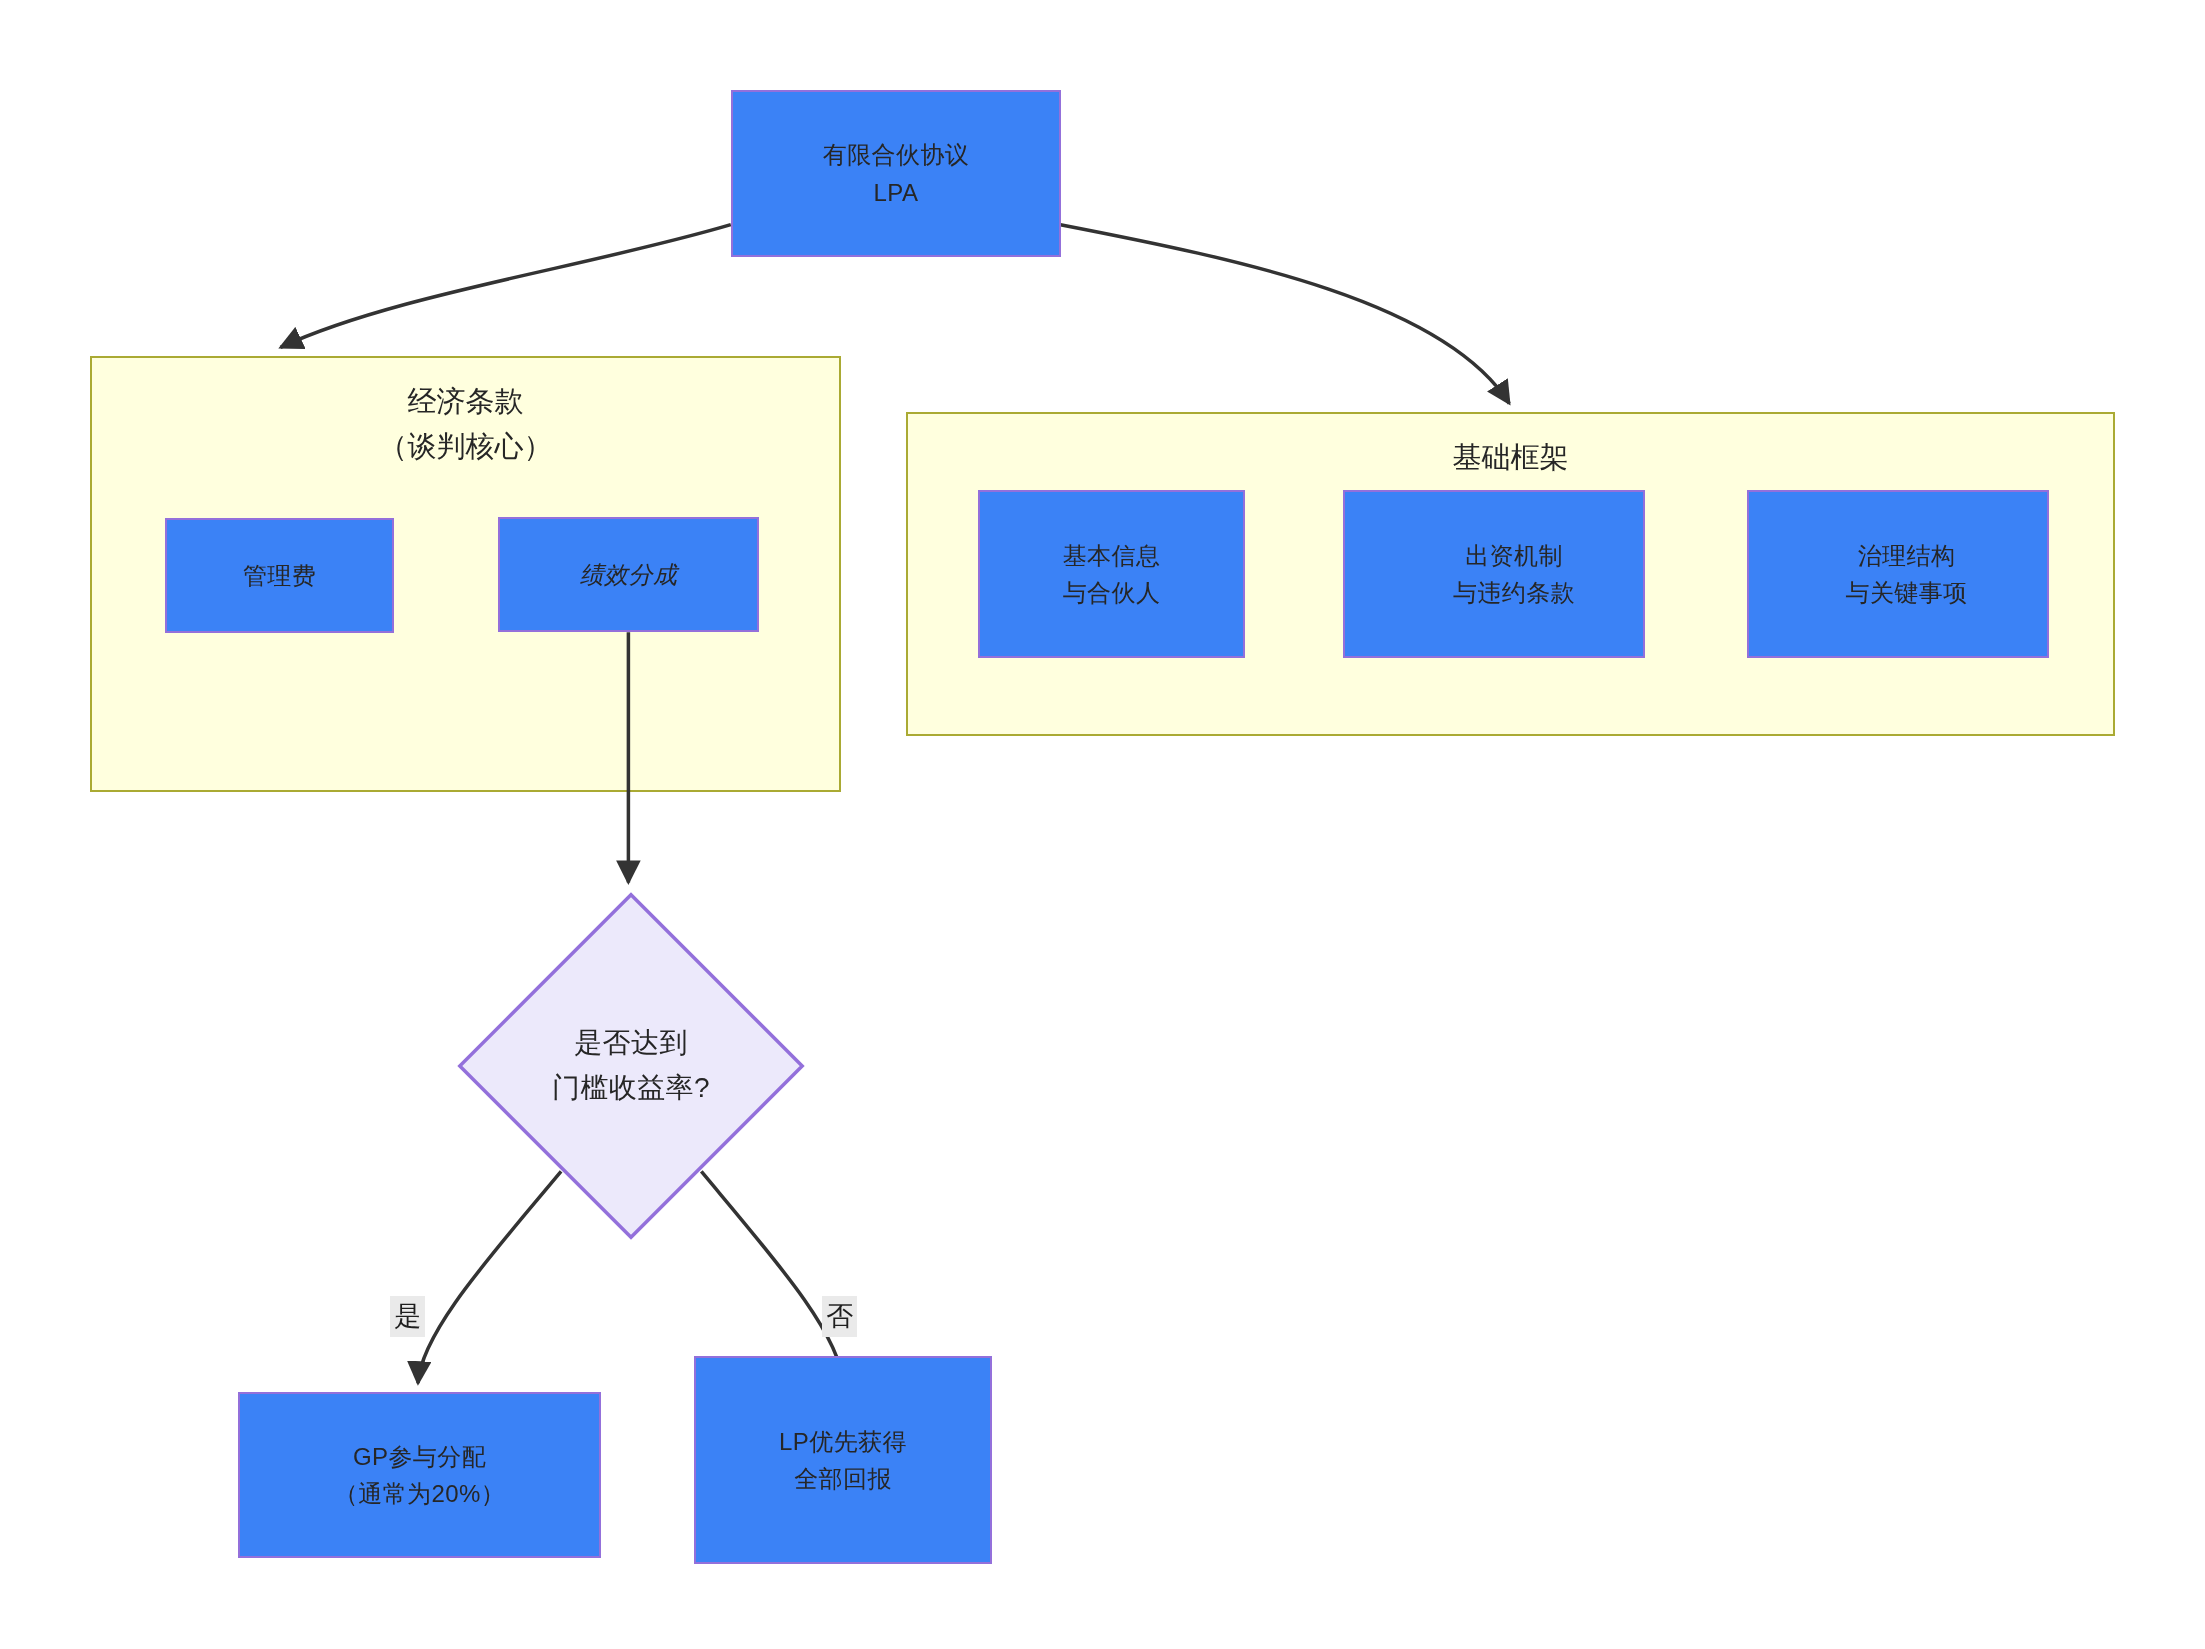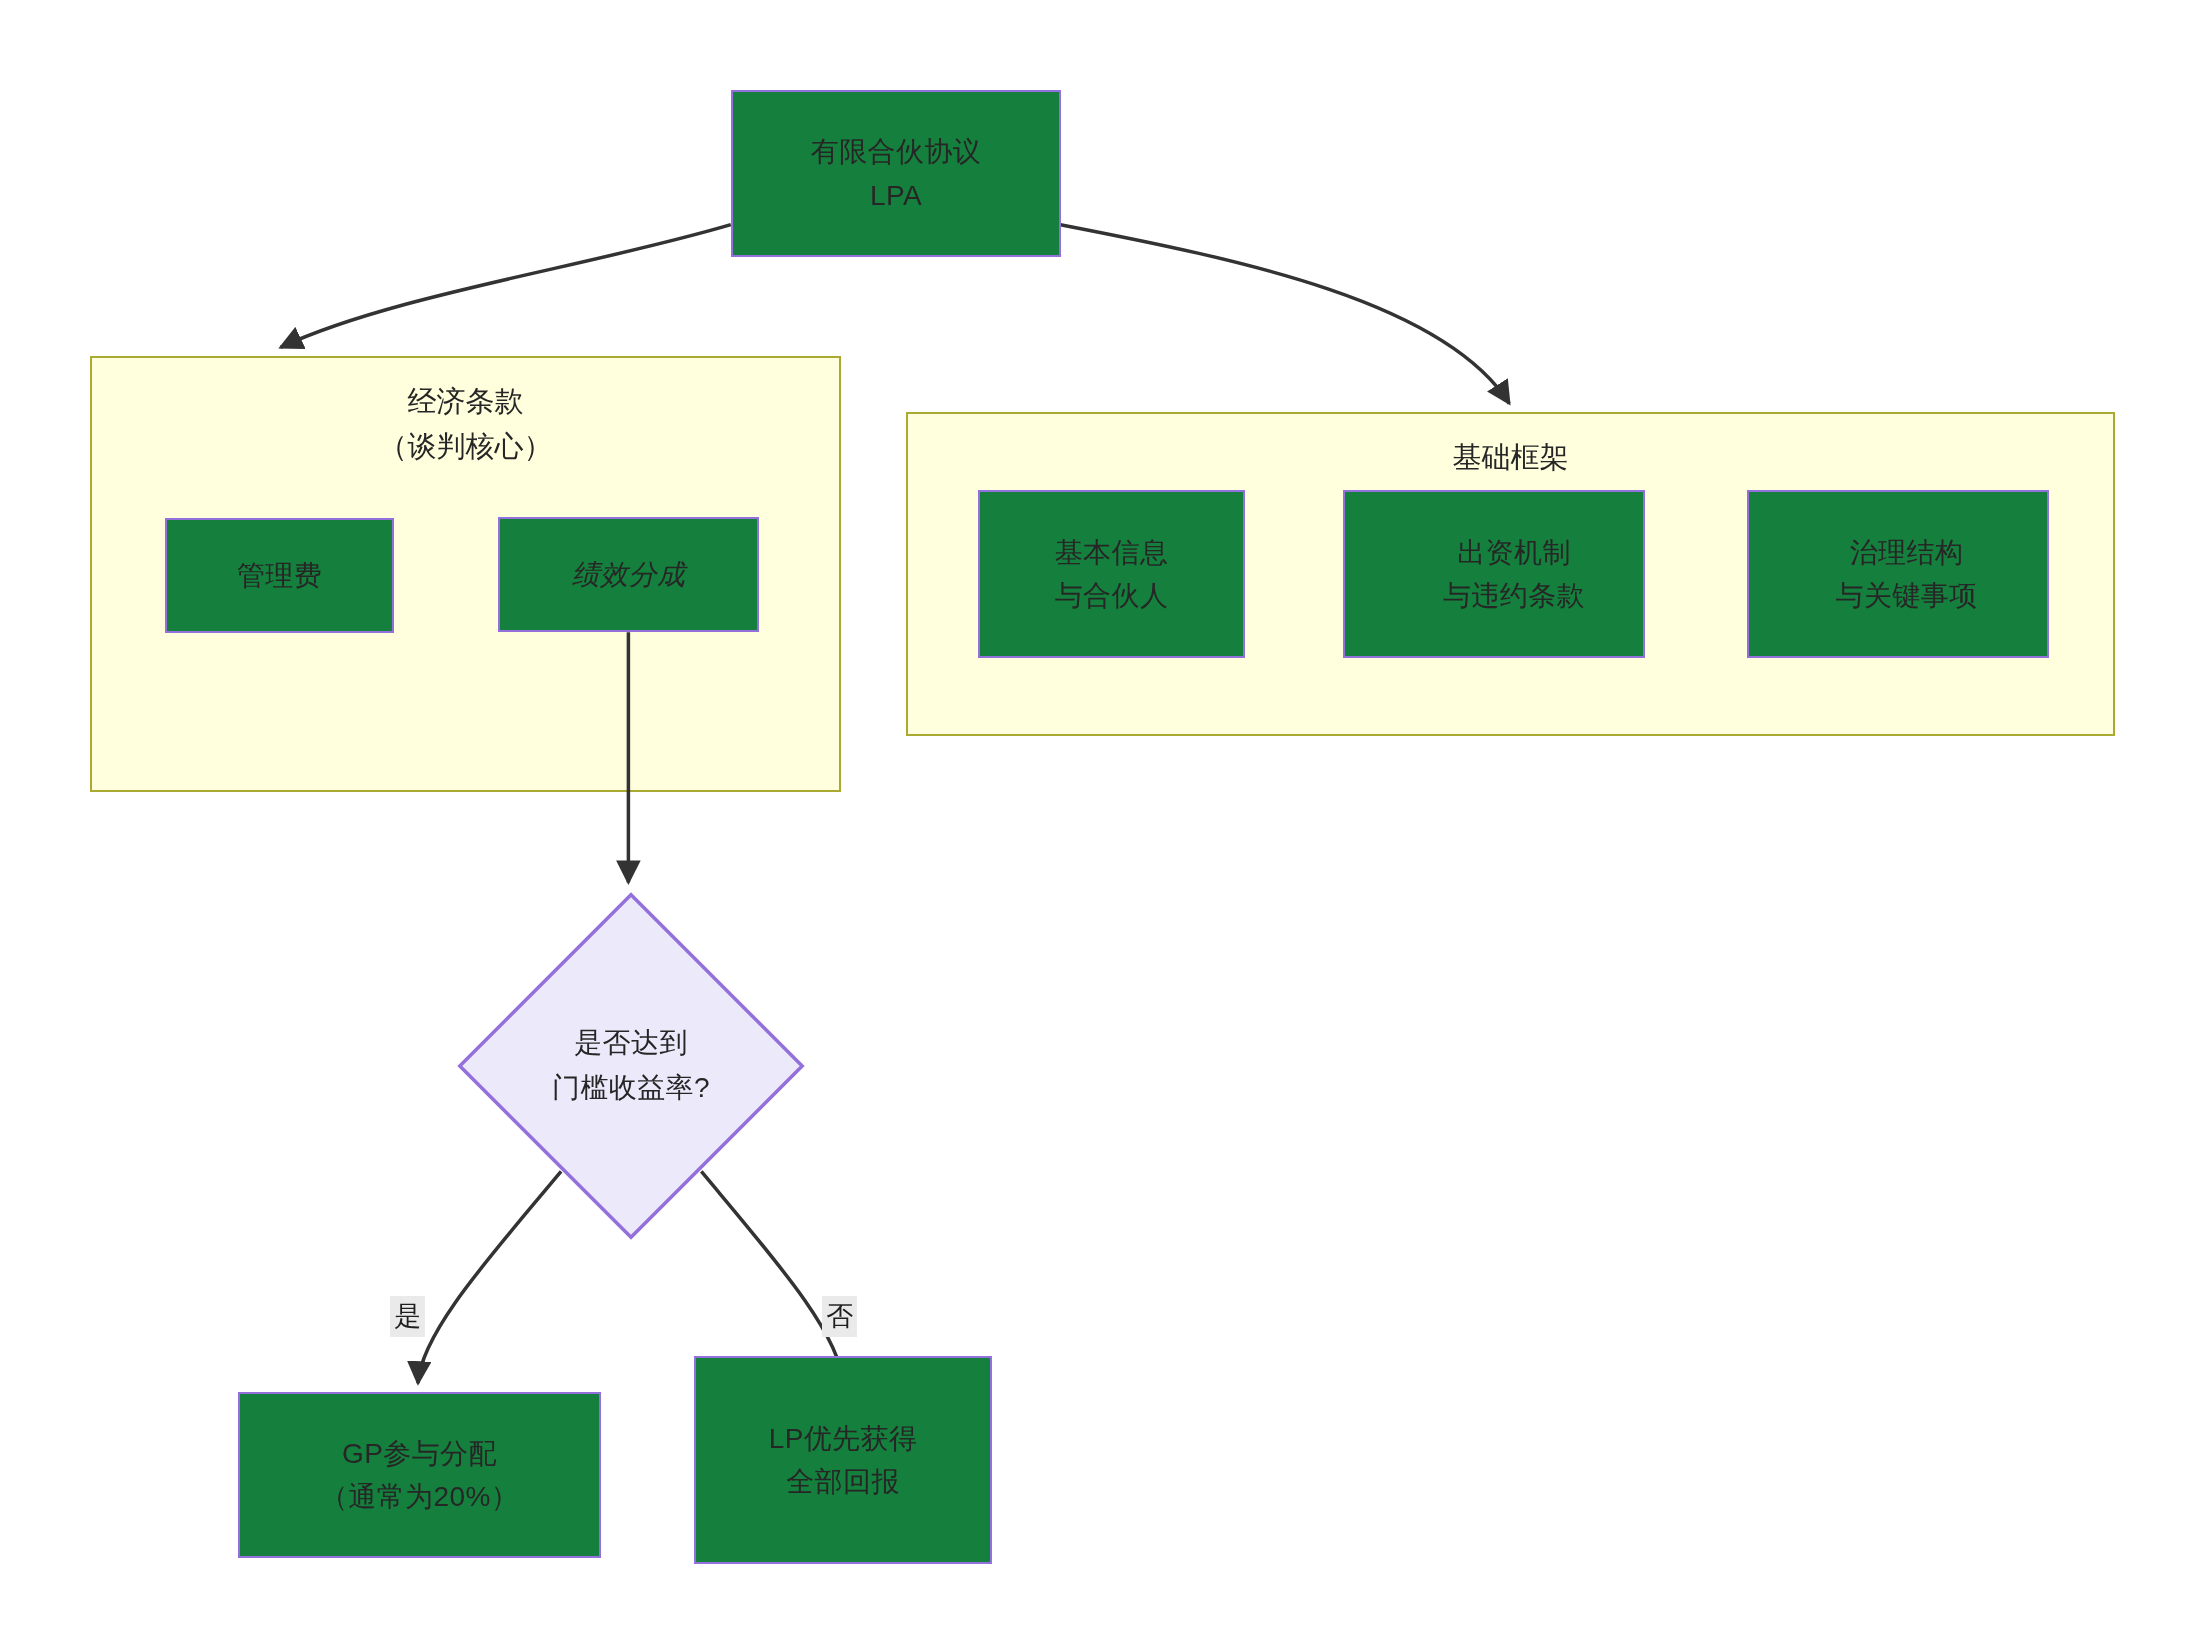--- a/index.html
+++ b/index.html
@@ -21,28 +21,28 @@
     position: absolute;
     left: 0;
     top: 0;
     width: 2205px;
     height: 1650px;
     pointer-events: none;
   }
   .node {
     position: absolute;
     box-sizing: border-box;
-    background: #15803d;
+    background: #3b82f6;
     border: 2.8px solid #9370DB;
     display: flex;
     flex-direction: column;
     align-items: center;
     justify-content: center;
     color: #262626;
-    font-size: 28px;
+    font-size: 24px;
     line-height: 1.55;
     text-align: center;
     letter-spacing: 0.4px;
   }
   .node .ln { display: block; white-space: nowrap; }
   .cluster {
     position: absolute;
     box-sizing: border-box;
     background: #FFFFDE;
     border: 2.8px solid #AAAA33;

